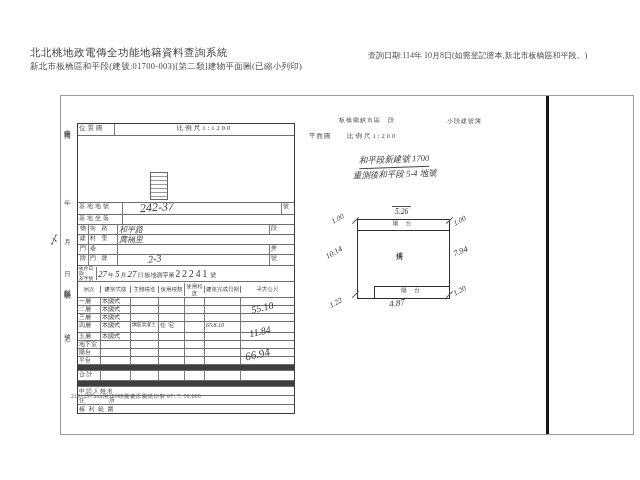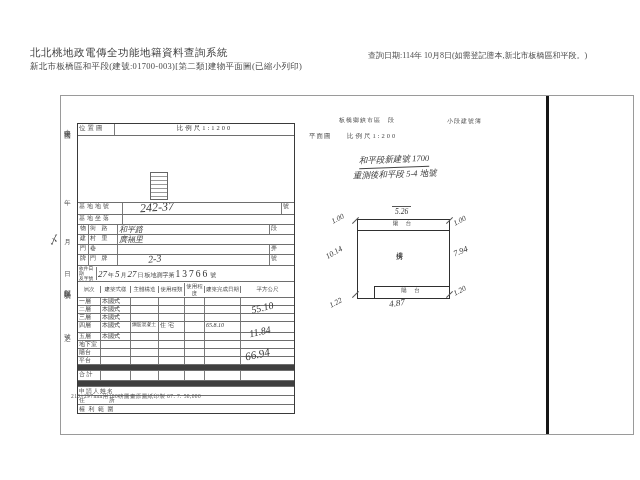--- a/index.html
+++ b/index.html
@@ -133,21 +133,21 @@
         <div>及字號</div>
       </div>
       <div class="c nowrap" style="flex:1;display:flex;align-items:baseline;gap:1px;padding-top:2px;">
         <span class="hw" style="font-size:9px;">27</span>
         <span>年</span>
         <span class="hw" style="font-size:9px;">5</span>
         <span>月</span>
         <span class="hw" style="font-size:9px;">27</span>
         <span>日</span>
         <span>板地測字第</span>
-        <span style="font-size:9.5px;letter-spacing:2px;color:#2e2e2e;">13766</span>
+        <span style="font-size:9.5px;letter-spacing:2px;color:#2e2e2e;">22241</span>
         <span>號</span>
       </div>
     </div>
 
     <div class="frow" style="height:15px;align-items:center;">
       <div class="c gridhead" style="width:20px;">層次</div>
       <div class="c gridhead" style="width:27px;">建築式樣</div>
       <div class="c gridhead" style="width:25px;">主體構造</div>
       <div class="c gridhead" style="width:23px;">使用種類</div>
       <div class="c gridhead" style="width:17px;">使用程度</div>

